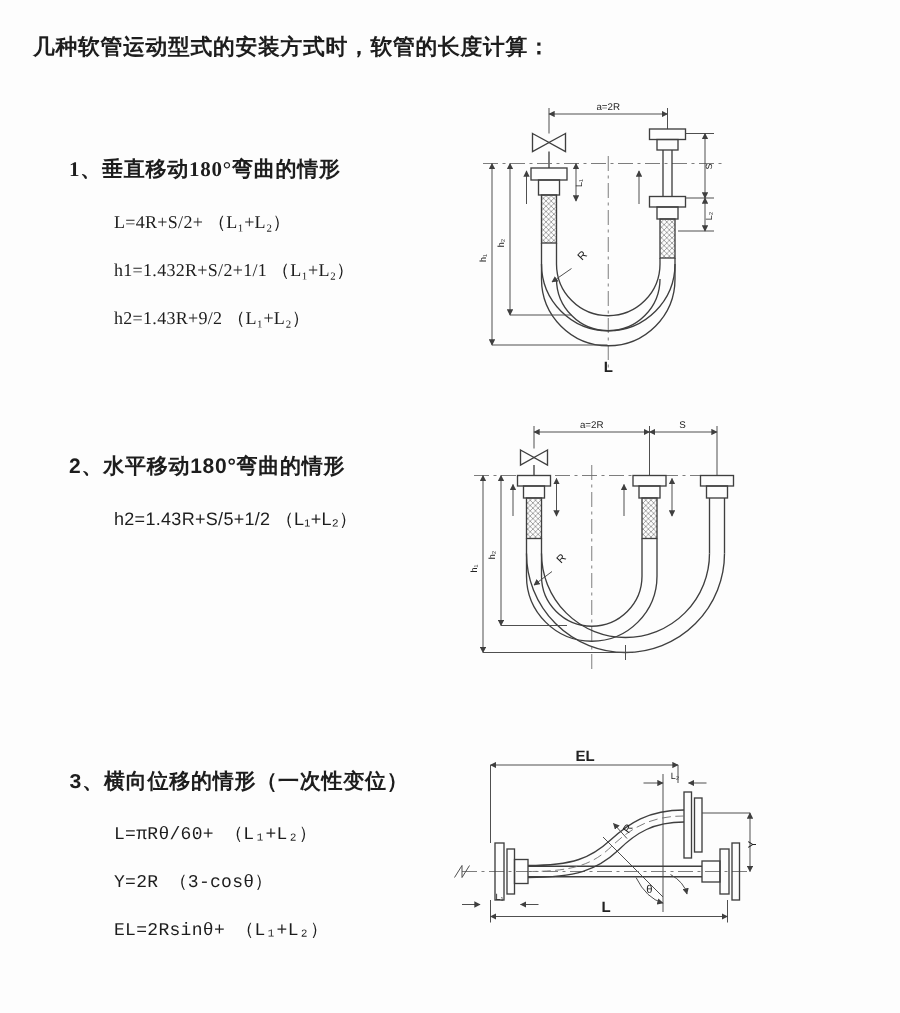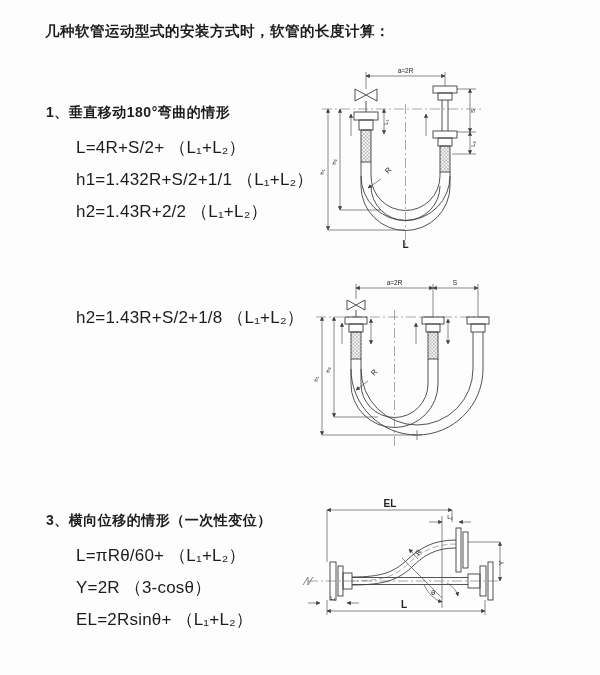--- a/index.html
+++ b/index.html
@@ -1,25 +1,25 @@
 <!DOCTYPE html>
 <html><head>
 <meta charset="utf-8">
 <style>
   html,body{margin:0;padding:0;}
   body{
     width:600px;height:675px;background:#fdfdfd;position:relative;overflow:hidden;
     font-family:"Liberation Sans","DejaVu Sans",sans-serif;color:#1d1d1d;
   }
   .page{position:absolute;inset:0;}
-  .doc-title{position:absolute;left:45px;top:22px;font-size:14.5px;font-weight:600;letter-spacing:.5px;text-align:center;}
+  .doc-title{position:absolute;left:22px;top:22px;font-size:14.5px;font-weight:600;letter-spacing:.5px;text-align:center;}
   .section{position:absolute;left:46px;}
-  .sec1{top:104px;} .sec2{top:302px;} .sec3{top:512px;}
+  .sec1{top:104px;font-family:Liberation Serif, serif;} .sec2{top:302px;} .sec3{top:512px;font-family:Liberation Mono, monospace;}
   .sec-heading{font-size:14px;font-weight:600;letter-spacing:.5px;margin:0 0 10px 0;}
-  .formula{font-size:17px;margin:0 0 0 30px;line-height:32px;white-space:nowrap;letter-spacing:.2px;}
+  .formula{font-size:12px;margin:0 0 0 30px;line-height:32px;white-space:nowrap;letter-spacing:.2px;}
   .diagram{position:absolute;}
   .d1{left:308px;top:64px;} .d2{left:308px;top:274px;} .d3{left:300px;top:496px;}
   svg .ln{fill:none;stroke:#3f3f3f;stroke-width:.9;}
   svg .dm{fill:none;stroke:#4a4a4a;stroke-width:.65;}
   svg .cl{fill:none;stroke:#6e6e6e;stroke-width:.6;stroke-dasharray:10 3 2 3;}
   svg .cd{fill:none;stroke:#6e6e6e;stroke-width:.6;stroke-dasharray:6 3;}
   svg .hz{stroke:#3f3f3f;stroke-width:.9;}
   svg .tx{font:6.5px "Liberation Sans",sans-serif;fill:#222;}
   svg .ts{font:6px "Liberation Sans",sans-serif;fill:#222;}
   svg .tm{font:7.5px "Liberation Sans",sans-serif;fill:#222;}
@@ -29,25 +29,26 @@
 <body>
 
 <div class="page">
 
   <div class="doc-title">几种软管运动型式的安装方式时，软管的长度计算：</div>
 
   <div class="section sec1">
     <p class="sec-heading">1、垂直移动180°弯曲的情形</p>
     <p class="formula">L=4R+S/2+ （L₁+L₂）</p>
     <p class="formula">h1=1.432R+S/2+1/1 （L₁+L₂）</p>
-    <p class="formula">h2=1.43R+2/2 （L₁+L₂）</p>
+    <p class="formula">h2=1.43R+9/2 （L₁+L₂）</p>
   </div>
 
   <div class="section sec2">
-    <p class="formula">h2=1.43R+S/2+1/8 （L₁+L₂）</p>
+    <p class="sec-heading">2、水平移动180°弯曲的情形</p>
+    <p class="formula">h2=1.43R+S/5+1/2 （L₁+L₂）</p>
   </div>
 
   <div class="section sec3">
     <p class="sec-heading">3、横向位移的情形（一次性变位）</p>
     <p class="formula">L=πRθ/60+ （L₁+L₂）</p>
     <p class="formula">Y=2R （3-cosθ）</p>
     <p class="formula">EL=2Rsinθ+ （L₁+L₂）</p>
   </div>
 
   <svg class="diagram d1" width="292" height="200" viewBox="0 0 292 200">

